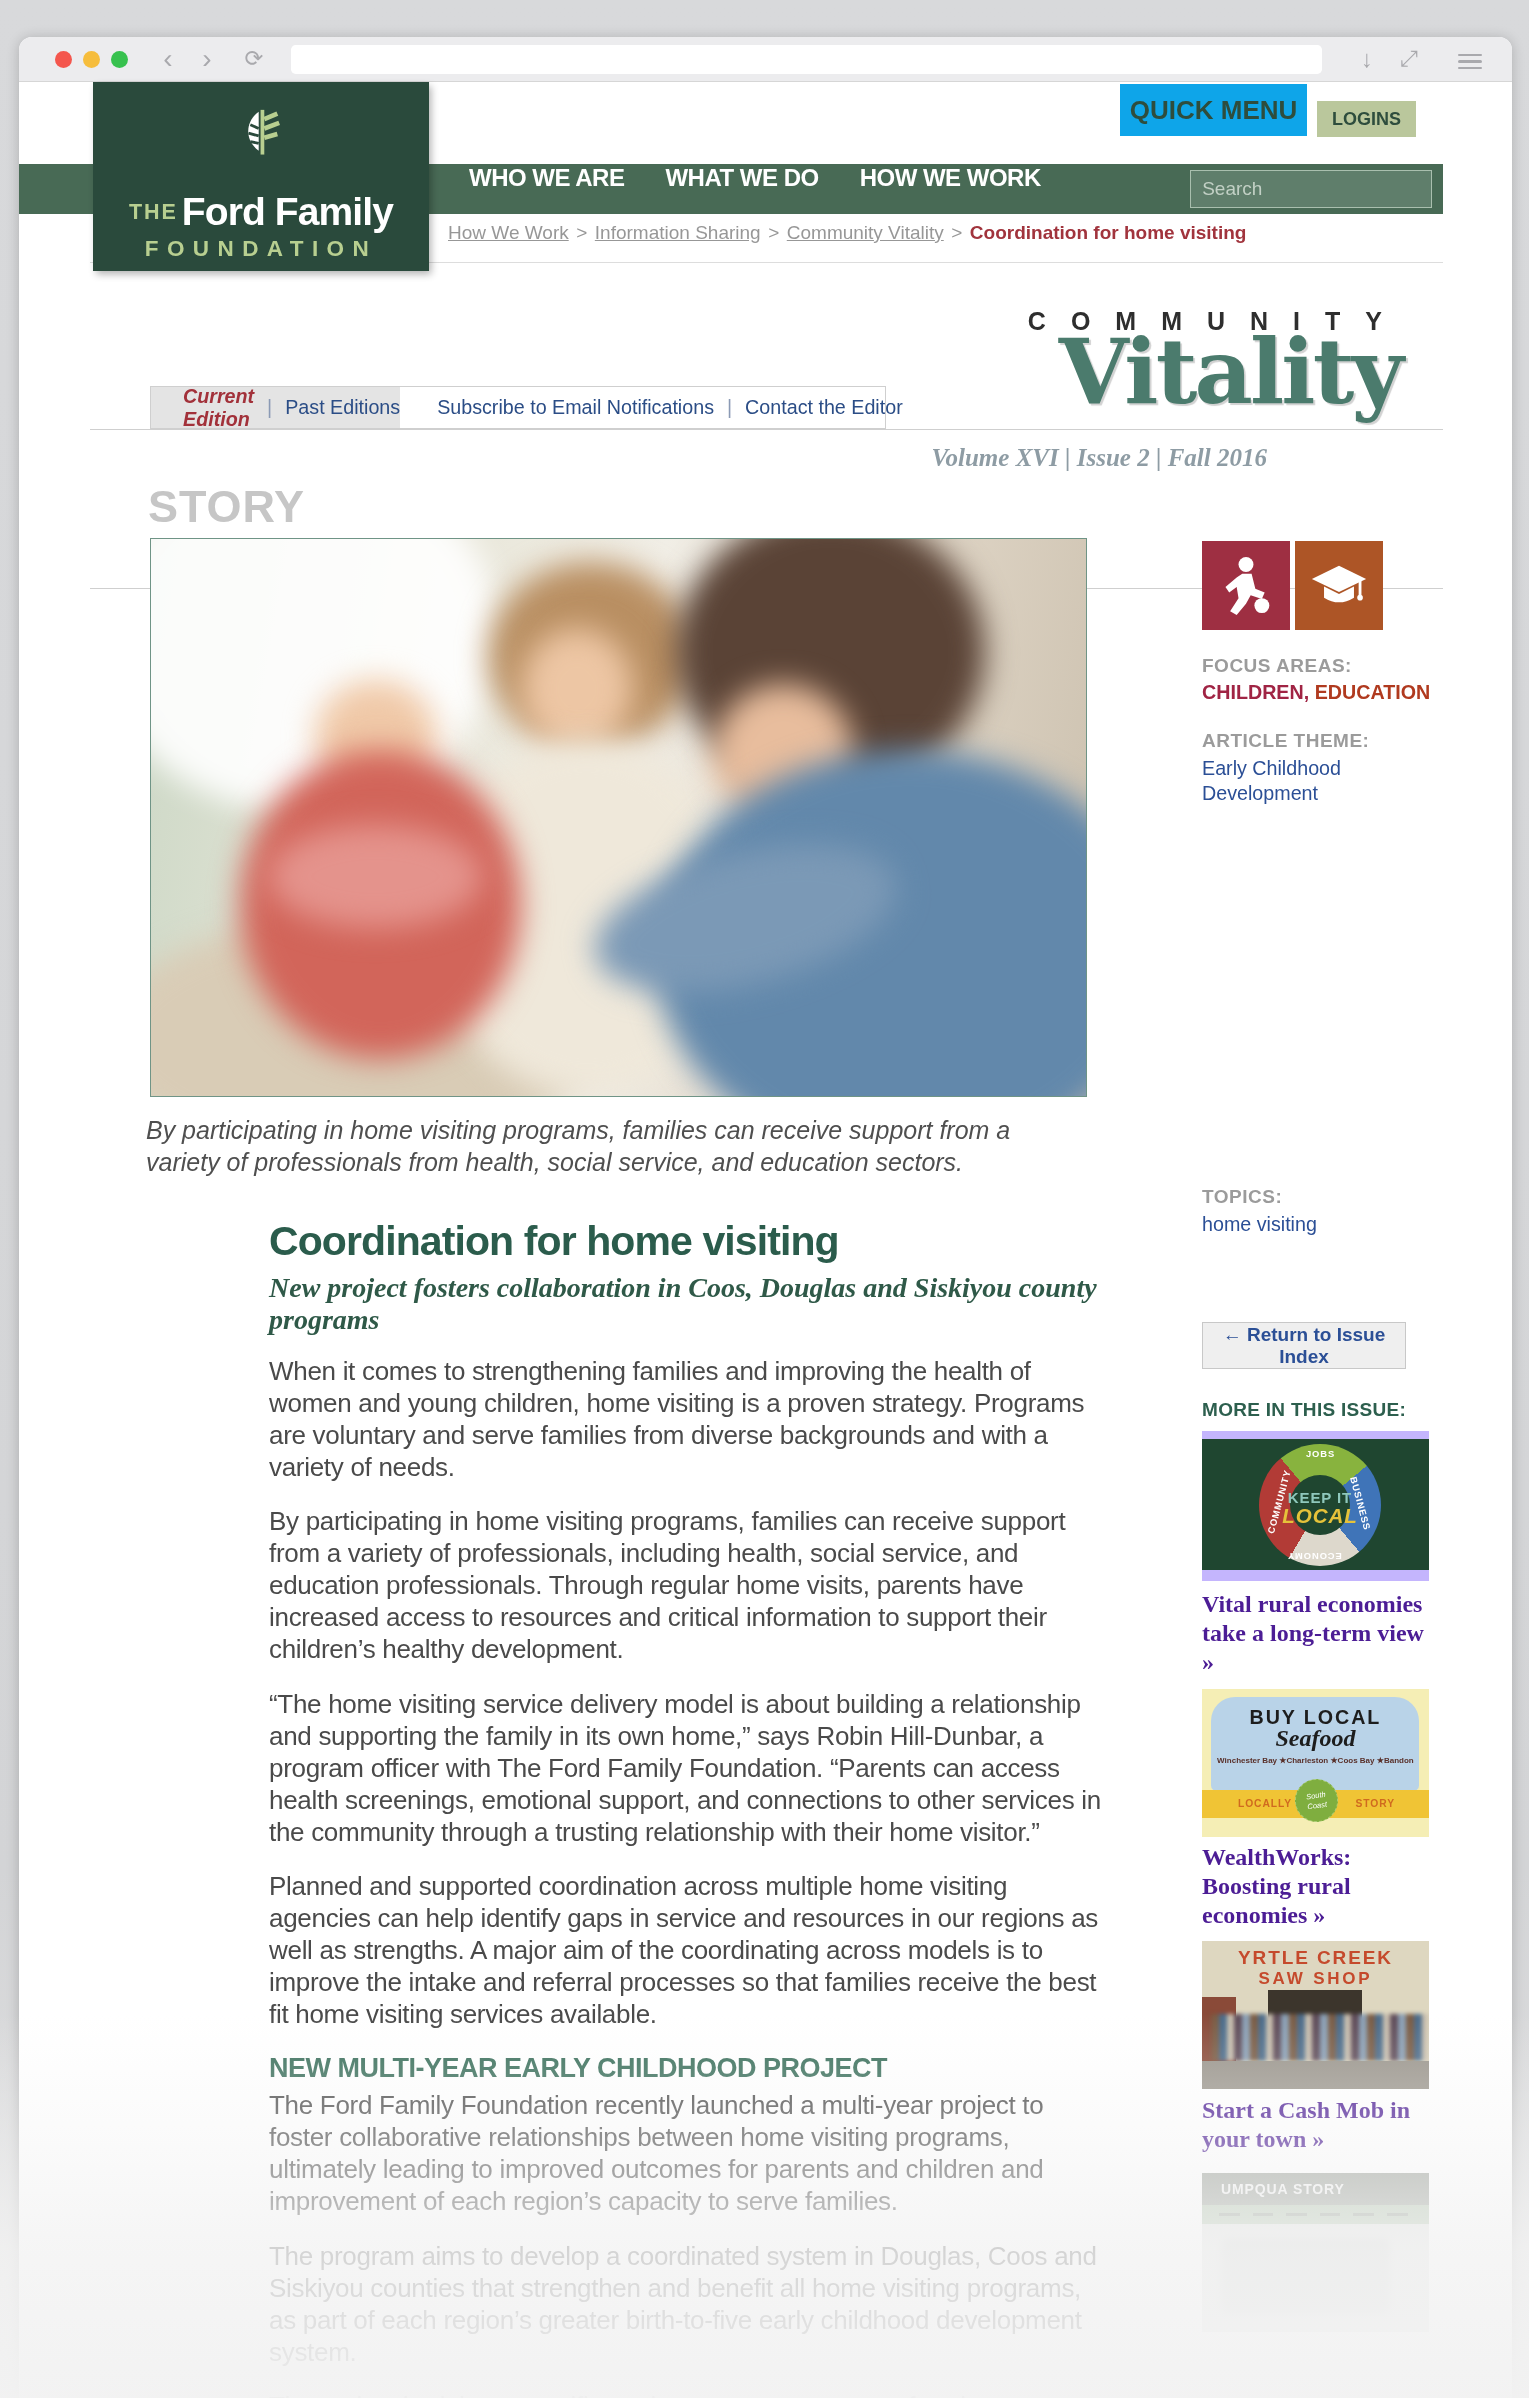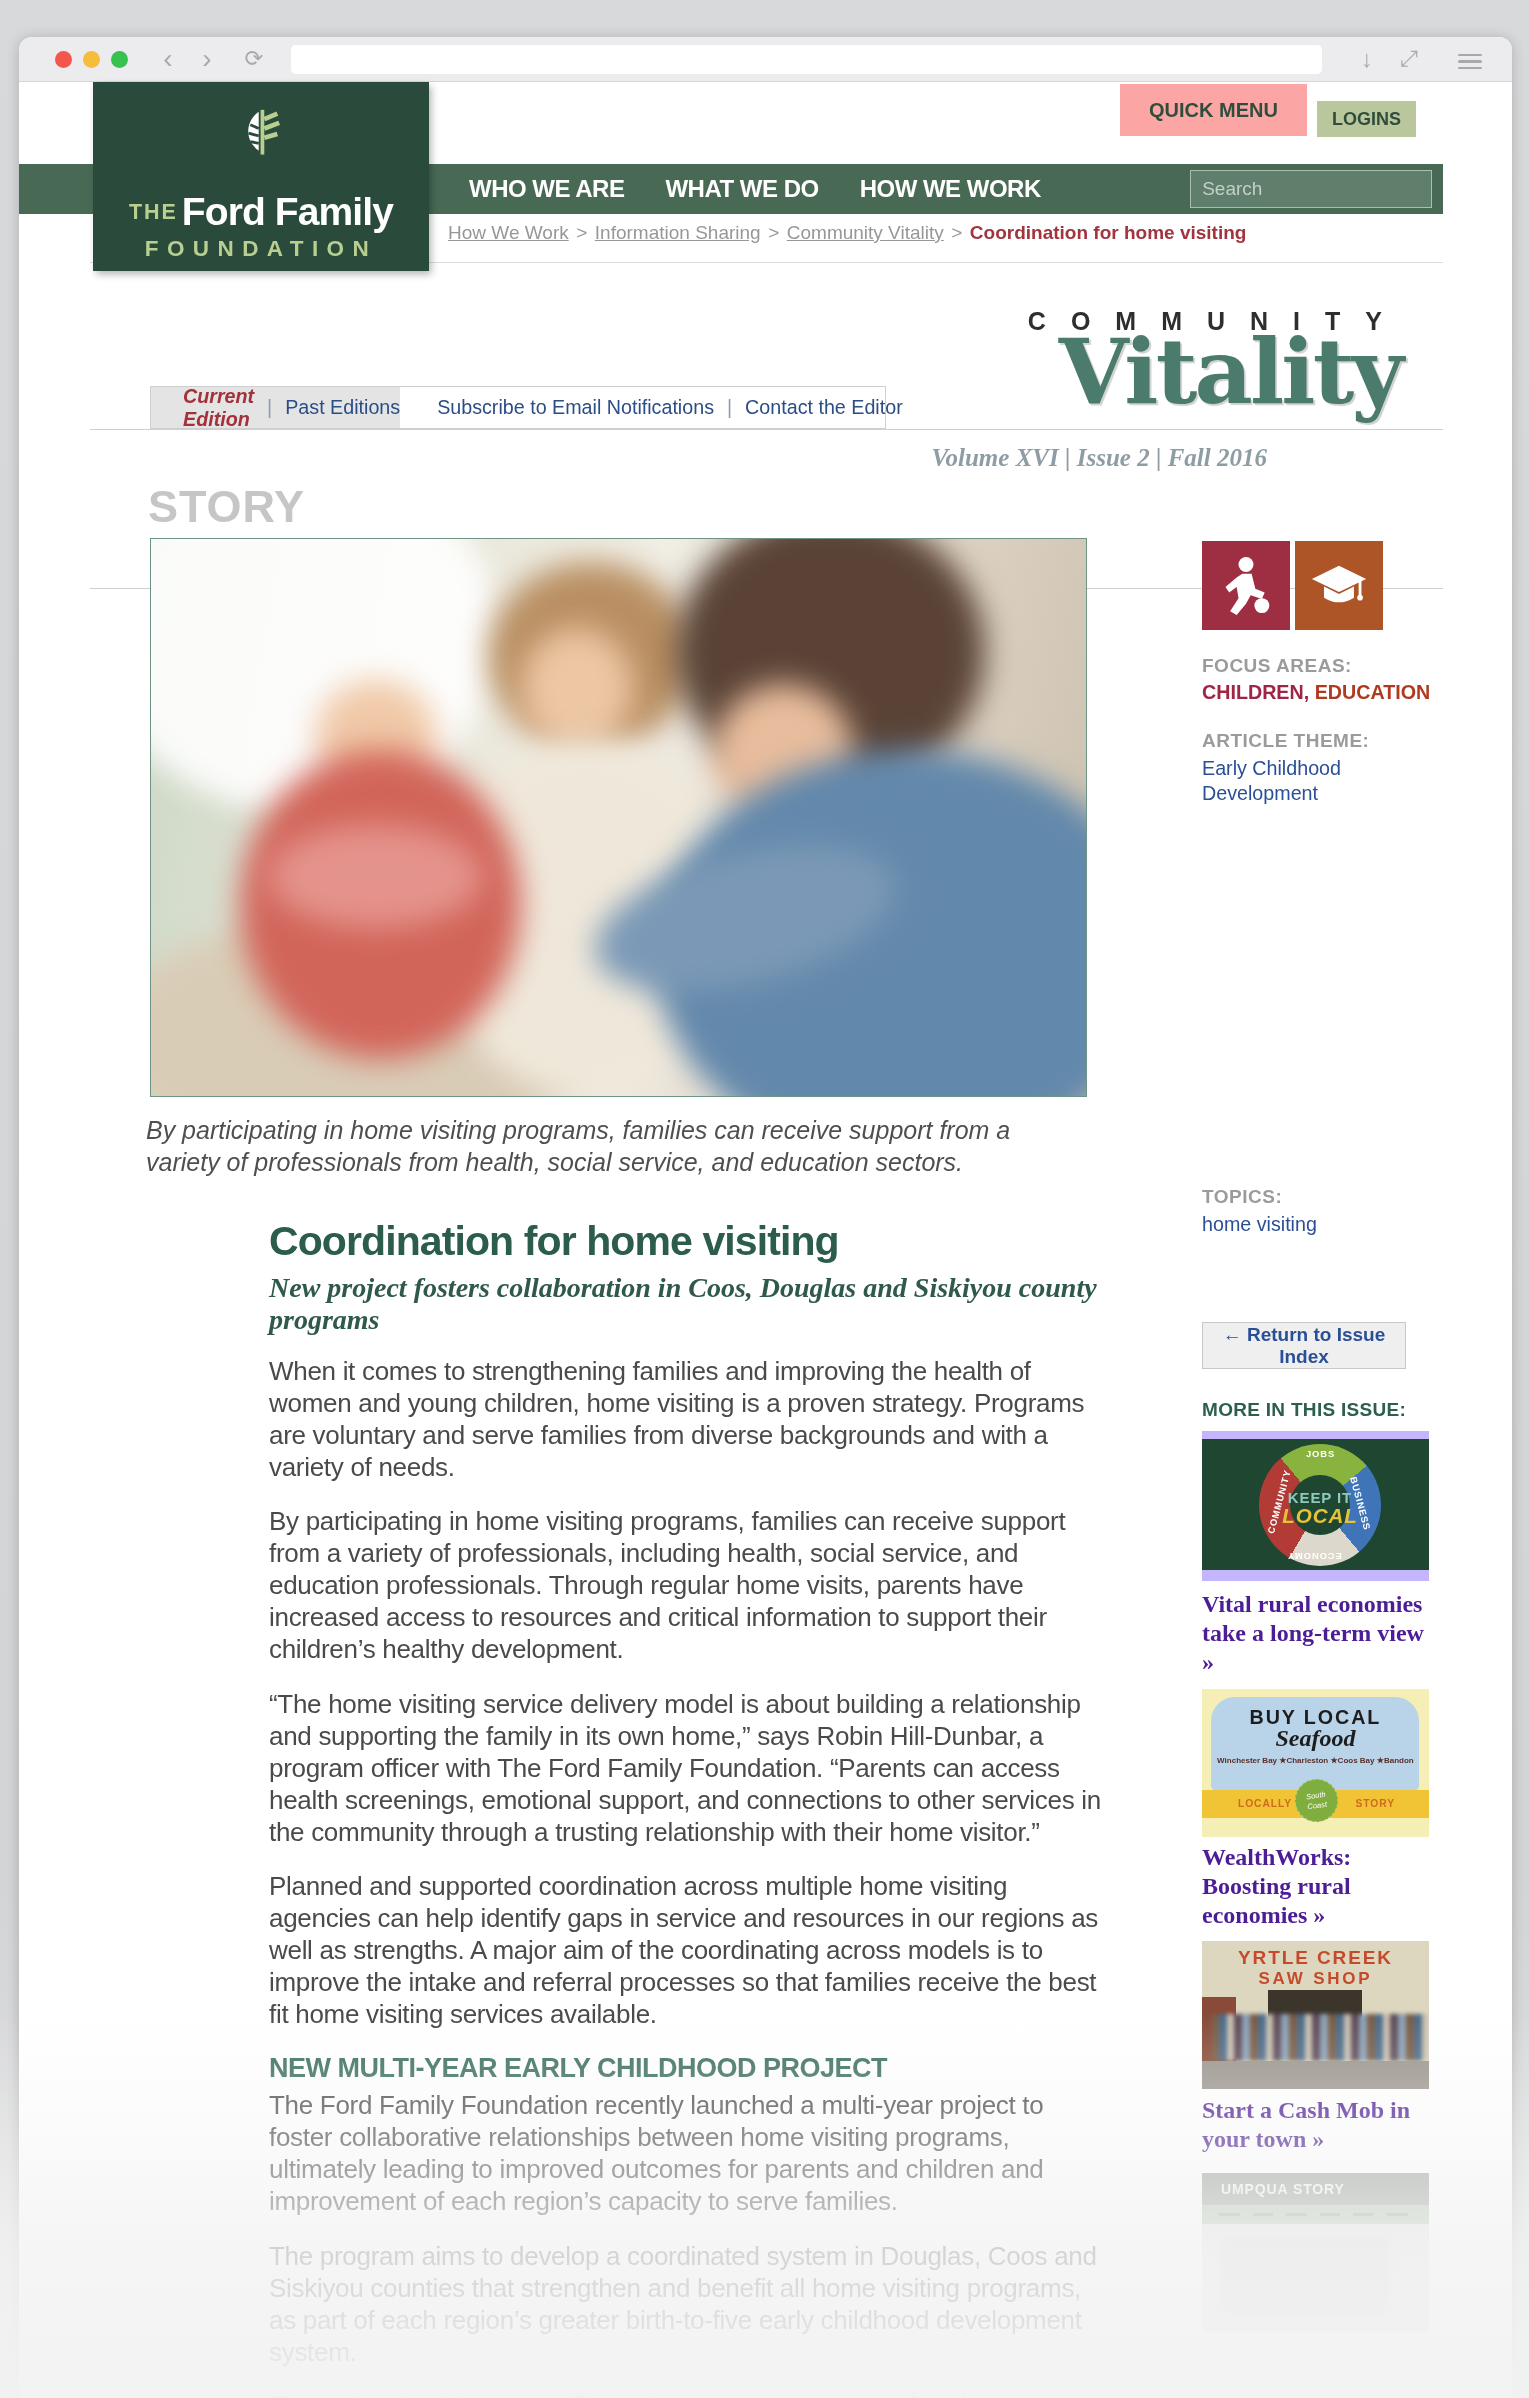--- a/index.html
+++ b/index.html
@@ -21,27 +21,27 @@
 
   
   .logo-box { position:absolute; left:74px; top:45px; width:336px; height:189px; background:#2a4a3c; z-index:5;
               box-shadow:2.8px 3.7px 7.5px rgba(0,0,0,.3); text-align:center; color:#fff; }
   .logo-leaf { margin-top:26px; }
   .logo-line1 { margin-top:25px; white-space:nowrap; }
   .logo-the { color:#b8cf90; font-size:21.5px; font-weight:bold; letter-spacing:1.9px; vertical-align:5.6px; }
   .logo-name { color:#fff; font-size:39px; font-weight:bold; letter-spacing:-0.9px; }
   .logo-sub { color:#b8cf90; font-size:22.5px; font-weight:bold; letter-spacing:8.4px; margin-top:1.9px; }
 
-  .btn-quick { position:absolute; left:1101px; top:47px; width:187px; height:52px; background:#fca5a5; border:none;
-               color:#2e4d3d; font-weight:bold; font-size:20px; font-family:inherit; cursor:pointer; }
+  .btn-quick { position:absolute; left:1101px; top:47px; width:187px; height:52px; background:#0ea5e9; border:none;
+               color:#2e4d3d; font-weight:bold; font-size:26px; font-family:inherit; cursor:pointer; }
   .btn-logins { position:absolute; left:1298px; top:64px; width:99px; height:36px; background:#bac79c; border:none;
                 color:#2e4d3d; font-weight:bold; font-size:18px; font-family:inherit; cursor:pointer; }
 
   .navbar { position:absolute; left:0; top:127px; width:1424px; height:50px; background:#486a55; }
-  .nav-items { position:absolute; left:450px; top:0; height:50px; display:flex; gap:41px; align-items:center; }
+  .nav-items { position:absolute; left:450px; top:0; height:50px; display:flex; gap:41px; }
   .nav-item { color:#fff; font-weight:bold; font-size:24px; letter-spacing:-0.5px; cursor:pointer; white-space:nowrap; }
   .searchbox { position:absolute; left:1171px; top:5.6px; width:242px; height:38px; background:#5f7e6b;
                border:0.9px solid #a9bfae; color:#cdd9cf; font-size:19px; padding:0 11.2px; outline:none; font-family:inherit; }
   .searchbox::placeholder { color:#c2d0c5; }
 
   .crumbs { position:absolute; left:429px; top:185px; font-size:19px; color:#979797; white-space:nowrap; }
   .crumbs a { color:#979797; text-decoration:underline; cursor:pointer; }
   .crumb-sep { margin:0 7.5px; text-decoration:none; }
   .crumb-cur { color:#a1343d; font-weight:bold; }
   .crumb-line { position:absolute; left:71px; top:225px; width:1353px; height:0.9px; background:#ddd; }

